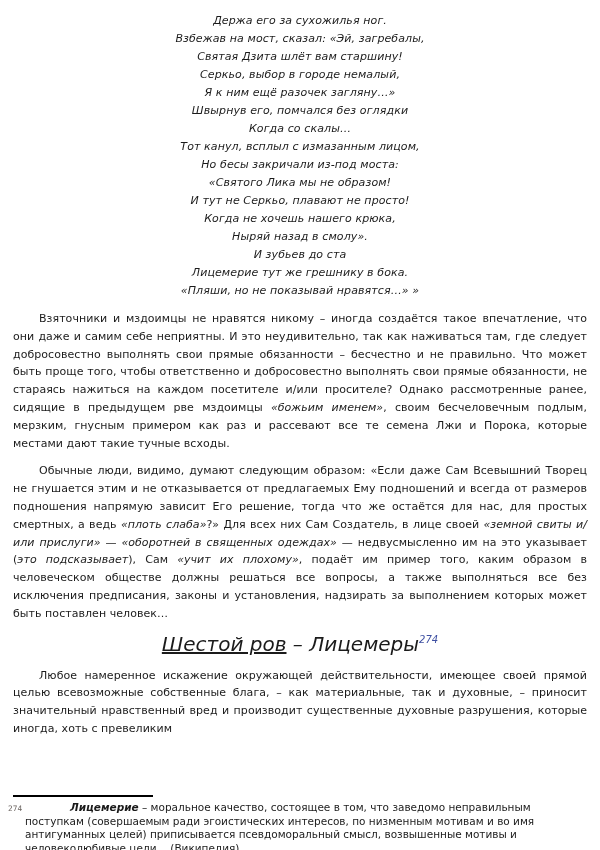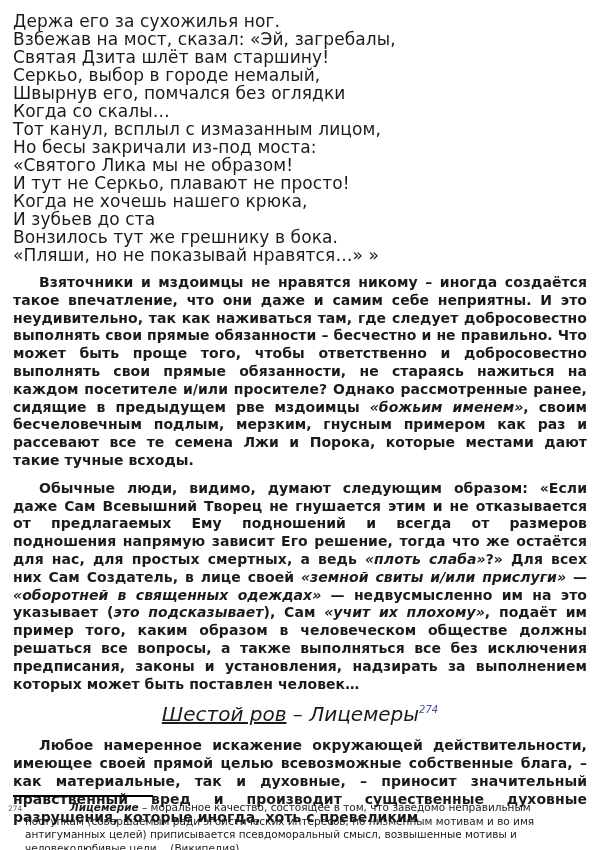--- a/index.html
+++ b/index.html
@@ -18,35 +18,36 @@
   }
   .page {
     position: relative;
     width: 574px;
     height: 850px;
     padding: 12px 13px 0 13px;
     box-sizing: content-box;
   }
   
   .poem {
-    font-size: 17px;
+    font-style: italic;
+    font-size: 11px;
     line-height: 18px;
     margin: 0 0 5px 0;
     letter-spacing: 0.1px;
+    text-align: center;
   }
   .poem-line { white-space: pre-wrap; }
   
   .para {
     margin: 10px 0 0 0;
-    font-size: 14px;
+    font-size: 11px;
     line-height: 17.8px;
     text-align: justify;
     text-indent: 26px;
     letter-spacing: 0.05px;
-    font-weight: bold;
   }
   .it { font-style: italic; }
   
   .heading {
     margin: 8px 0 4px 0;
     text-align: center;
     font-style: italic;
     font-weight: normal;
     font-size: 20px;
     line-height: 26px;
@@ -96,29 +97,31 @@
 </head>
 <body>
 
 <div class="page">
 
   <div class="poem">
       <div class="poem-line">Держа его за сухожилья ног.</div>
       <div class="poem-line">Взбежав на мост, сказал: «Эй, загребалы,</div>
       <div class="poem-line">Святая Дзита шлёт вам старшину!</div>
       <div class="poem-line">Серкьо, выбор в городе немалый,</div>
+      <div class="poem-line">Я к ним ещё разочек загляну…»</div>
       <div class="poem-line">Швырнув его, помчался без оглядки</div>
       <div class="poem-line">Когда со скалы…</div>
       <div class="poem-line">Тот канул, всплыл с измазанным лицом,</div>
       <div class="poem-line">Но бесы закричали из-под моста:</div>
       <div class="poem-line">«Святого Лика мы не образом!</div>
       <div class="poem-line">И тут не Серкьо, плавают не просто!</div>
       <div class="poem-line">Когда не хочешь нашего крюка,</div>
+      <div class="poem-line">Ныряй назад в смолу».</div>
       <div class="poem-line">И зубьев до ста</div>
-      <div class="poem-line">Вонзилось тут же грешнику в бока.</div>
+      <div class="poem-line">Лицемерие тут же грешнику в бока.</div>
       <div class="poem-line">«Пляши, но не показывай нравятся…» »</div>
     </div>
 
   <p class="para"><span>Взяточники и мздоимцы не нравятся никому – иногда создаётся такое впечатление, что они даже и самим себе неприятны. И это неудивительно, так как наживаться там, где следует добросовестно выполнять свои прямые обязанности – бесчестно и не правильно. Что может быть проще того, чтобы ответственно и добросовестно выполнять свои прямые обязанности, не стараясь нажиться на каждом посетителе и/или просителе? Однако рассмотренные ранее, сидящие в предыдущем рве мздоимцы </span><span class="it">«божьим именем»</span><span>, своим бесчеловечным подлым, мерзким, гнусным примером как раз и рассевают все те семена Лжи и Порока, которые местами дают такие тучные всходы.</span></p>
 
   <p class="para"><span>Обычные люди, видимо, думают следующим образом: «Если даже Сам Всевышний Творец не гнушается этим и не отказывается от предлагаемых Ему подношений и всегда от размеров подношения напрямую зависит Его решение, тогда что же остаётся для нас, для простых смертных, а ведь </span><span class="it">«плоть слаба»</span><span>?» Для всех них Сам Создатель, в лице своей </span><span class="it">«земной свиты и/или прислуги»</span><span> — </span><span class="it">«оборотней в священных одеждах»</span><span> — недвусмысленно им на это указывает (</span><span class="it">это подсказывает</span><span>), Сам </span><span class="it">«учит их плохому»</span><span>, подаёт им пример того, каким образом в человеческом обществе должны решаться все вопросы, а также выполняться все без исключения предписания, законы и установления, надзирать за выполнением которых может быть поставлен человек…</span></p>
 
   <h2 class="heading"><span class="underl">Шестой ров</span><span> – Лицемеры</span><sup class="ref">274</sup></h2>
 
   <p class="para"><span>Любое намеренное искажение окружающей действительности, имеющее своей прямой целью всевозможные собственные блага, – как материальные, так и духовные, – приносит значительный нравственный вред и производит существенные духовные разрушения, которые иногда, хоть с превеликим</span></p>

